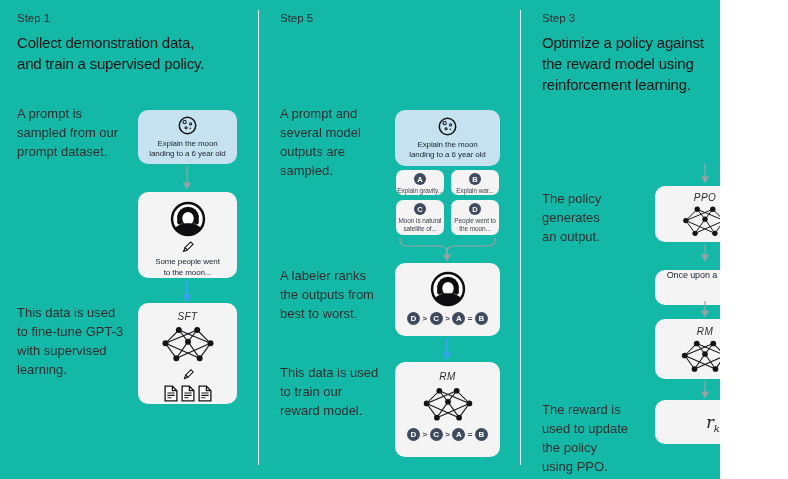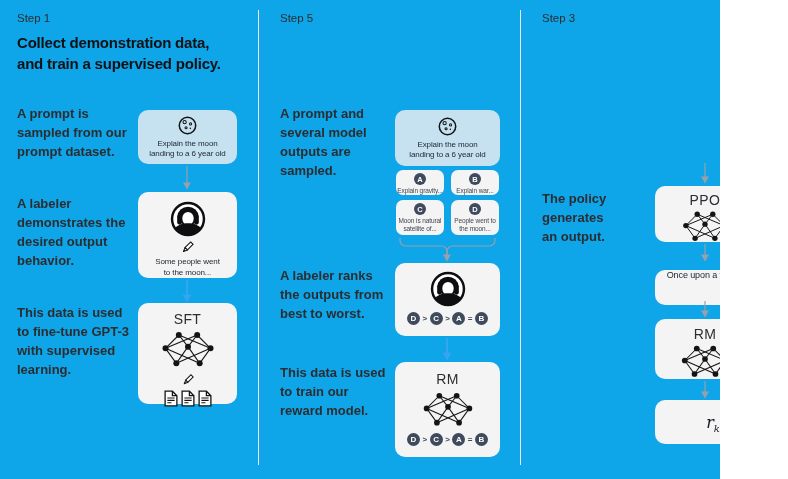--- a/index.html
+++ b/index.html
@@ -1,29 +1,29 @@
 <!DOCTYPE html>
 <html><head>
 <meta charset="utf-8">
 <style>
   html,body{margin:0;padding:0;background:#fff;}
   #canvas{
-    position:relative;width:720px;height:479px;background:#0ea5e9;overflow:hidden;
+    position:relative;width:720px;height:479px;background:#14b8a6;overflow:hidden;
     font-family:"Liberation Sans","DejaVu Sans",sans-serif;color:#26282c;
   }
   .abs{position:absolute;}
   .divider{position:absolute;width:1px;top:10px;height:455px;background:#ececee;}
   .step-label{position:absolute;font-size:11.5px;color:#2b2d31;}
-  .col-title{position:absolute;font-size:15px;font-weight:bold;color:#101114;line-height:21px;letter-spacing:-0.2px;}
-  .caption{position:absolute;font-size:13px;color:#2b2d31;line-height:19px;font-weight:bold;}
+  .col-title{position:absolute;font-size:15px;font-weight:normal;color:#101114;line-height:21px;letter-spacing:-0.2px;}
+  .caption{position:absolute;font-size:13px;color:#2b2d31;line-height:19px;}
   .bluebox{position:absolute;background:#c6e2f0;border-radius:10px;display:flex;flex-direction:column;
            align-items:center;justify-content:center;gap:3px;}
   .panel{position:absolute;background:#f4f4f5;border-radius:10px;display:flex;flex-direction:column;align-items:center;}
   .boxtext{font-size:8px;line-height:10.5px;color:#1b2430;text-align:center;letter-spacing:-0.1px;}
-  .model-label{font-size:14px;color:#2b2d31;letter-spacing:0.4px;}
+  .model-label{font-size:10px;color:#2b2d31;letter-spacing:0.4px;font-style:italic;}
   .mini{position:absolute;background:#f4f4f5;border-radius:7px;display:flex;flex-direction:column;
         align-items:center;justify-content:flex-start;gap:2px;padding-top:3px;box-sizing:border-box;}
   .letter-badge{width:12px;height:12px;border-radius:50%;background:#3f4a5c;color:#fff;font-size:7.5px;
         font-weight:bold;display:flex;align-items:center;justify-content:center;flex:none;}
   .mini-text{font-size:6.5px;color:#41454c;line-height:7.5px;text-align:center;letter-spacing:-0.1px;}
   .ranking{display:flex;align-items:center;gap:2.5px;}
   .ranking .badge{width:13px;height:13px;border-radius:50%;background:#3f4a5c;color:#fff;font-size:8px;
         font-weight:bold;display:flex;align-items:center;justify-content:center;}
   .ranking .op{font-size:8px;font-weight:bold;color:#3f4a5c;}
   .rk{font-family:"DejaVu Serif","Liberation Serif",serif;font-style:italic;font-size:16px;color:#16181c;margin-left:16px;}
@@ -35,21 +35,20 @@
 
 <div id="canvas">
 
   <div class="divider" style="left:258px"></div>
   <div class="divider" style="left:520px"></div>
 
   <div class="step-label" style="left:17px;top:12px">Step 1</div>
   <div class="col-title" style="left:17px;top:32px;width:240px">Collect demonstration data,<br>and train a supervised policy.</div>
 
   <div class="caption" style="left:17px;top:104px;width:122px">A prompt is<br>sampled from our<br>prompt dataset.</div>
-  <div class="caption" style="left:17px;top:194px;width:122px">A labeler<br>demonstrates the<br>desired output<br>behavior.</div>
   <div class="caption" style="left:17px;top:303px;width:122px">This data is used<br>to fine-tune GPT-3<br>with supervised<br>learning.</div>
 
   <div class="bluebox" style="left:138px;top:110px;width:99px;height:54px">
     <span>
       <svg width="21" height="21" viewBox="0 0 22 22">
           <circle cx="11" cy="11" r="8.6" fill="none" stroke="#141416" stroke-width="1.6"></circle>
           <circle cx="8" cy="7.5" r="1.7" fill="none" stroke="#141416" stroke-width="1.1"></circle>
           <circle cx="14.2" cy="9.3" r="1.1" fill="none" stroke="#141416" stroke-width="1.1"></circle>
           <circle cx="9.5" cy="13.4" r="1.1" fill="none" stroke="#141416" stroke-width="1.1"></circle>
           <circle cx="14" cy="14" r="0.8" fill="#141416"></circle>
@@ -269,22 +268,24 @@
       <span class="op">&gt;</span>
       <span class="badge">C</span>
       <span class="op">&gt;</span>
       <span class="badge">A</span>
       <span class="op">=</span>
       <span class="badge">B</span>
     </div>
   </div>
 
   <div class="step-label" style="left:542px;top:12px">Step 3</div>
+  <div class="col-title" style="left:542px;top:32px;width:240px">Optimize a policy against<br>the reward model using<br>reinforcement learning.</div>
 
   <div class="caption" style="left:542px;top:189px;width:118px">The policy<br>generates<br>an output.</div>
+  <div class="caption" style="left:542px;top:400px;width:118px">The reward is<br>used to update<br>the policy<br>using PPO.</div>
 
 
   <div class="abs" style="left:699px;top:163px">
     <svg width="12" height="21" viewBox="0 0 12 21">
         <line x1="6" y1="0" x2="6" y2="14" stroke="#9aa0a8" stroke-width="1.2"></line>
         <polygon points="2,13.5 10,13.5 6,20.5" fill="#9aa0a8"></polygon>
       </svg>
   </div>
 
   <div class="panel" style="left:655px;top:186px;width:100px;height:56px;padding-top:6px;box-sizing:border-box;gap:2px">

